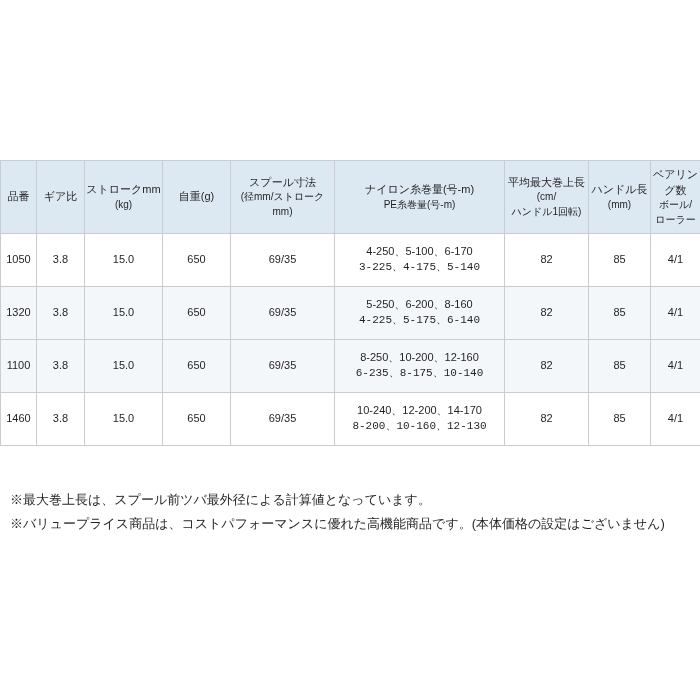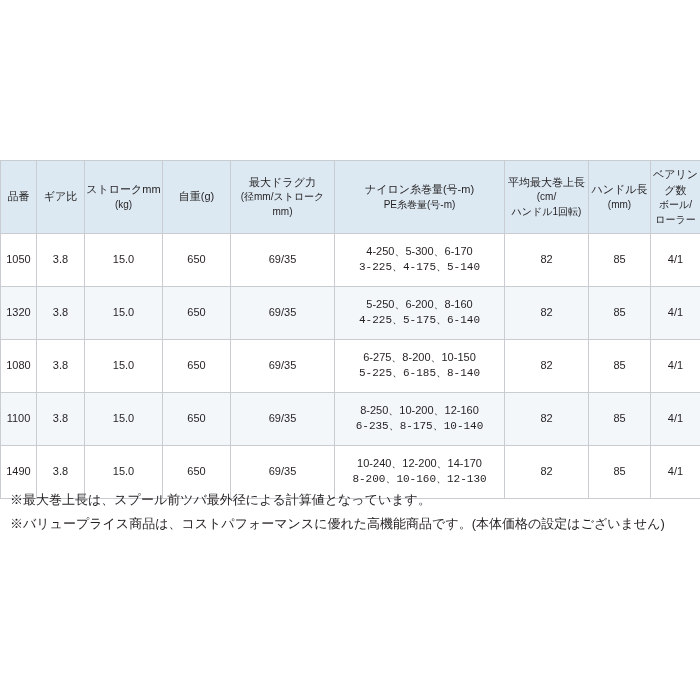--- a/index.html
+++ b/index.html
@@ -112,21 +112,21 @@
           <span>ギア比</span>
         </th>
         <th>
           <span>ストロークmm</span>
           <span class="sub">(kg)</span>
         </th>
         <th>
           <span>自重(g)</span>
         </th>
         <th>
-          <span>最大ドラグ力</span>
+          <span>スプール寸法</span>
           <span class="sub">(径mm/ストロークmm)</span>
         </th>
         <th>
           <span>ナイロン糸巻量(号-m)</span>
           <span class="sub">PE糸巻量(号-m)</span>
         </th>
         <th>
           <span>平均最大巻上長</span>
           <span class="sub">(cm/</span>
           <span class="sub">ハンドル1回転)</span>
@@ -143,71 +143,57 @@
       </tr>
     </thead>
     <tbody>
       <tr>
         <td>1050</td>
         <td>3.8</td>
         <td>15.0</td>
         <td>650</td>
         <td>69/35</td>
         <td class="line-cell">
-          <span>4-250、5-300、6-170</span>
+          <span>4-250、5-100、6-170</span>
           <span class="l2">3-225、4-175、5-140</span>
         </td>
         <td>82</td>
         <td>85</td>
         <td>4/1</td>
       </tr>
       <tr class="alt">
         <td>1320</td>
         <td>3.8</td>
         <td>15.0</td>
         <td>650</td>
         <td>69/35</td>
         <td class="line-cell">
           <span>5-250、6-200、8-160</span>
           <span class="l2">4-225、5-175、6-140</span>
         </td>
         <td>82</td>
         <td>85</td>
         <td>4/1</td>
       </tr>
-      <tr>
-        <td>1080</td>
-        <td>3.8</td>
-        <td>15.0</td>
-        <td>650</td>
-        <td>69/35</td>
-        <td class="line-cell">
-          <span>6-275、8-200、10-150</span>
-          <span class="l2">5-225、6-185、8-140</span>
-        </td>
-        <td>82</td>
-        <td>85</td>
-        <td>4/1</td>
-      </tr>
       <tr class="alt">
         <td>1100</td>
         <td>3.8</td>
         <td>15.0</td>
         <td>650</td>
         <td>69/35</td>
         <td class="line-cell">
           <span>8-250、10-200、12-160</span>
           <span class="l2">6-235、8-175、10-140</span>
         </td>
         <td>82</td>
         <td>85</td>
         <td>4/1</td>
       </tr>
       <tr>
-        <td>1490</td>
+        <td>1460</td>
         <td>3.8</td>
         <td>15.0</td>
         <td>650</td>
         <td>69/35</td>
         <td class="line-cell">
           <span>10-240、12-200、14-170</span>
           <span class="l2">8-200、10-160、12-130</span>
         </td>
         <td>82</td>
         <td>85</td>

